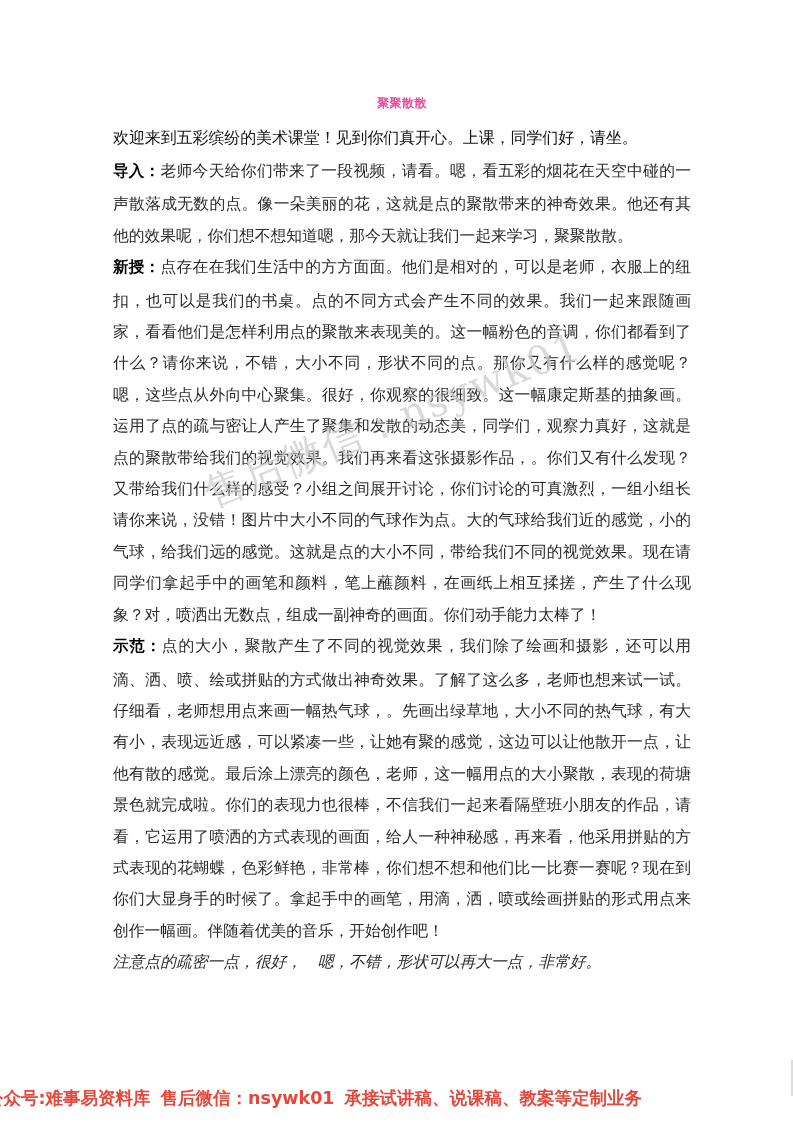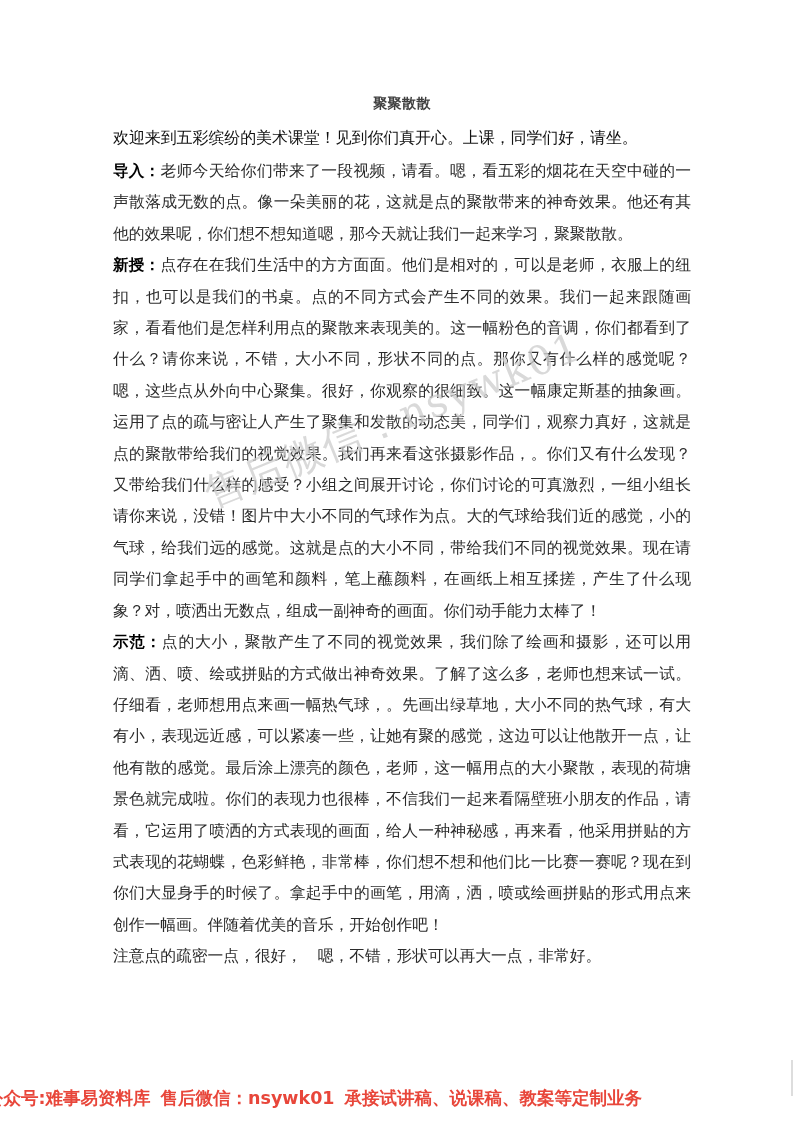--- a/index.html
+++ b/index.html
@@ -26,23 +26,23 @@
 
   .content {
     position: absolute;
     left: 113px;
     top: 88px;
     width: 578px;
   }
 
   .doc-title {
     font-family: "DejaVu Sans", "Liberation Sans", sans-serif;
-    font-size: 14px;
+    font-size: 12px;
     font-weight: bold;
-    color: #404040;
+    color: #ec4899;
     text-align: center;
     line-height: 31px;
     letter-spacing: 0.4px;
     margin: 0 0 2px 0;
   }
 
   .doc-subtitle {
     font-family: "DejaVu Sans", "Liberation Sans", sans-serif;
     font-size: 16px;
     font-weight: normal;
@@ -59,29 +59,30 @@
     color: #2b2b2b;
     line-height: 31.4px;
     text-align: justify;
     text-align-last: left;
     margin: 0;
     letter-spacing: -0.05px;
     text-justify: inter-character;
   }
 
   .para .lbl {
-    font-family: Liberation Sans, sans-serif;
+    font-family: Liberation Mono, monospace;
     font-weight: bold;
     color: #000000;
     font-size: 15.5px;
   }
 
   .para-last {
     text-align: center;
     text-align-last: left;
+    font-style: italic;
   }
 
   .watermark {
     position: absolute;
     left: 196px;
     top: 470px;
     width: 430px;
     font-family: "DejaVu Serif", "Liberation Serif", serif;
     font-size: 40px;
     color: #cfcfcf;

